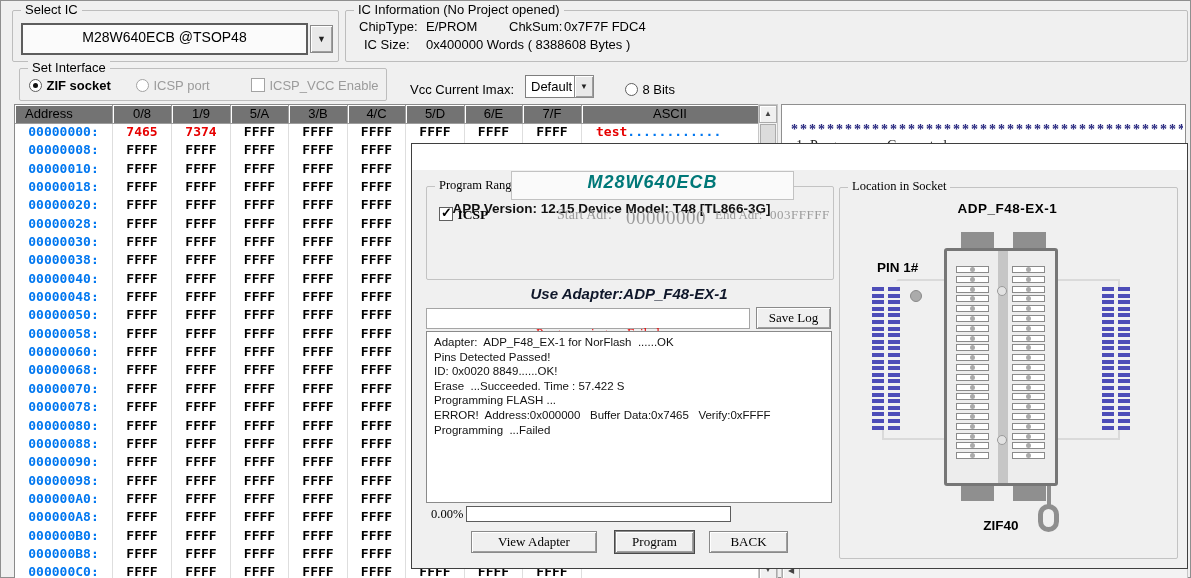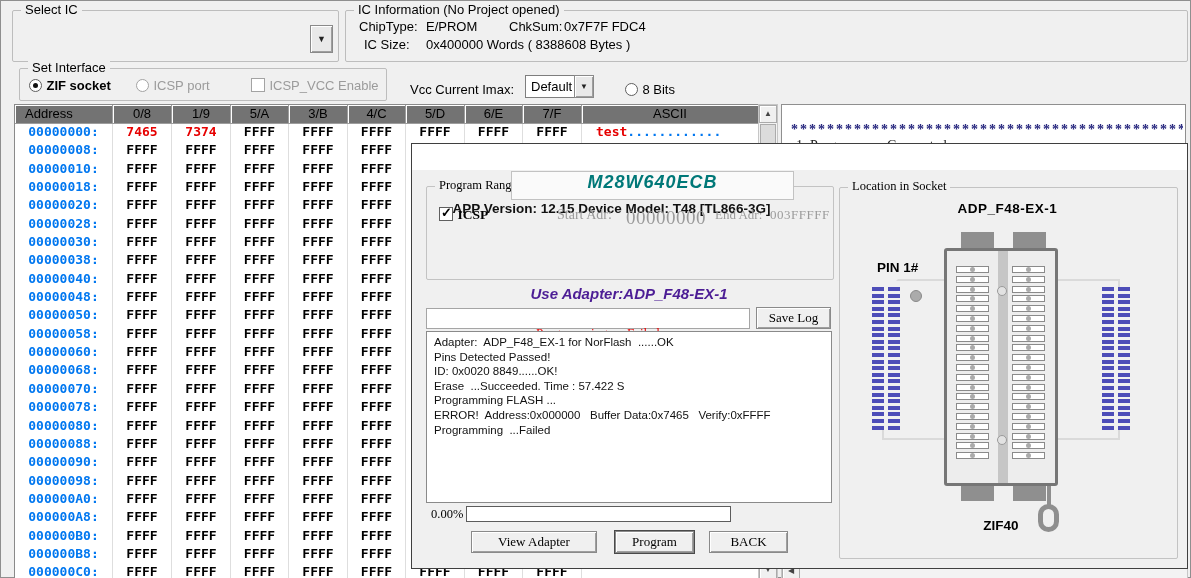--- a/index.html
+++ b/index.html
@@ -46,21 +46,21 @@
   
   #dialog{position:absolute;left:411px;top:143px;width:775px;height:424px;background:#f0f0f0;
           border:1px solid #3f3f3f;z-index:10;}
   #dlg-title{position:absolute;left:0;top:0;width:100%;height:26px;background:#fff;line-height:26px;
              font-size:13.5px;color:#111;white-space:pre;}
   #dlg-title span{margin-left:12px;}
   #chip-name-box{position:absolute;left:99px;top:27px;width:281px;height:27px;background:#fafafa;
                  border:1px solid #c2c2c2;text-align:center;line-height:27px;
                  font:bold italic 18px "Liberation Sans",sans-serif;color:#007878;letter-spacing:1px;}
   #use-adapter{position:absolute;left:14px;top:141px;width:406px;text-align:center;
-               font:bold italic 15px "Liberation Sans",sans-serif;color:#4c1d95;}
+               font:bold italic 15px "Liberation Sans",sans-serif;color:#0f172a;}
   #status-bar{position:absolute;left:14px;top:164px;width:322px;height:19px;background:#fff;border:1px solid #a5a5a5;
               text-align:center;line-height:19px;font:13px "Liberation Serif",serif;color:#e60000;white-space:pre;}
   #dlg-log{position:absolute;left:14px;top:187px;width:406px;height:172px;background:#fff;border:1px solid #8a8a8a;
            padding:3px 0 0 7px;box-sizing:border-box;font-size:11.5px;line-height:14.6px;color:#111;}
   #dlg-log div{white-space:pre;}
   #progress-bar{position:absolute;left:54px;top:362px;width:263px;height:14px;background:#fff;border:1px solid #5c5c5c;}
   
   .pincol{position:absolute;width:12px;
           background:repeating-linear-gradient(to bottom,#4d4db8 0,#4d4db8 4px,#f0f0f0 4px,#f0f0f0 6.6px);}
   .tab{position:absolute;width:33px;height:17px;background:#8f8f8f;}
@@ -79,20 +79,23 @@
   #stars-line{position:absolute;left:9px;top:17px;font:bold 14px "Liberation Serif",serif;color:#26267e;letter-spacing:2px;white-space:nowrap;overflow:hidden;width:392px;}
   #back-line{position:absolute;left:14px;top:33px;font:14px "Liberation Serif",serif;color:#222;white-space:pre;}
 </style>
 </head>
 <body>
 
 <div id="screen">
 
   <div class="group" style="left:12px;top:10px;width:325px;height:50px;">
     <span class="glabel">Select IC</span>
+    <div class="abs sunken" style="left:8px;top:12px;width:283px;height:28px;border:2px solid #5d5d5d;text-align:center;line-height:25px;font-size:14px;background:#fbfbfb;">
+      <span>M28W640ECB @TSOP48</span>
+    </div>
     <div class="ddbtn" style="left:297px;top:14px;width:21px;height:26px;line-height:26px;font-size:9px;">
       <span>▼</span>
     </div>
   </div>
 
   <div class="group" style="left:345px;top:10px;width:841px;height:50px;">
     <span class="glabel">IC Information (No Project opened)</span>
     <span class="abs lbl" style="left:13px;top:8px;">ChipType:</span>
     <span class="abs lbl" style="left:80px;top:8px;">E/PROM</span>
     <span class="abs lbl" style="left:163px;top:8px;">ChkSum:</span>

